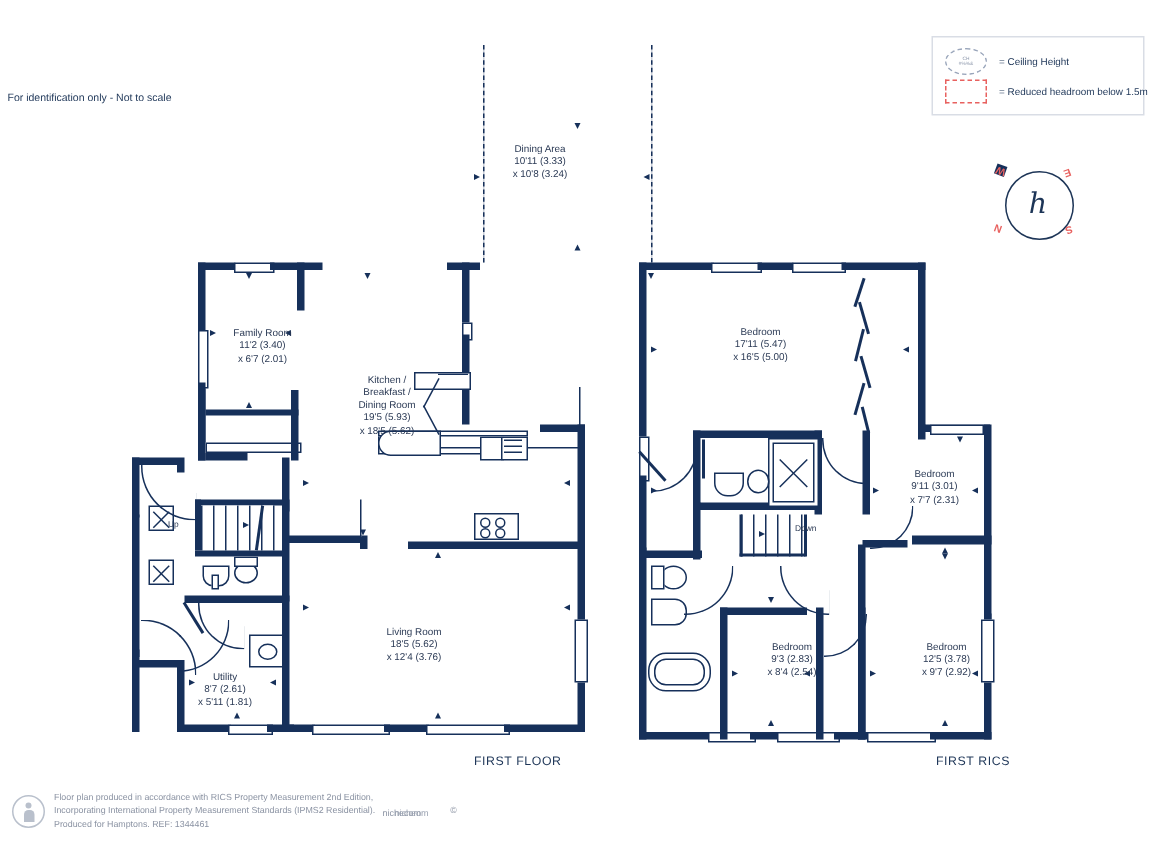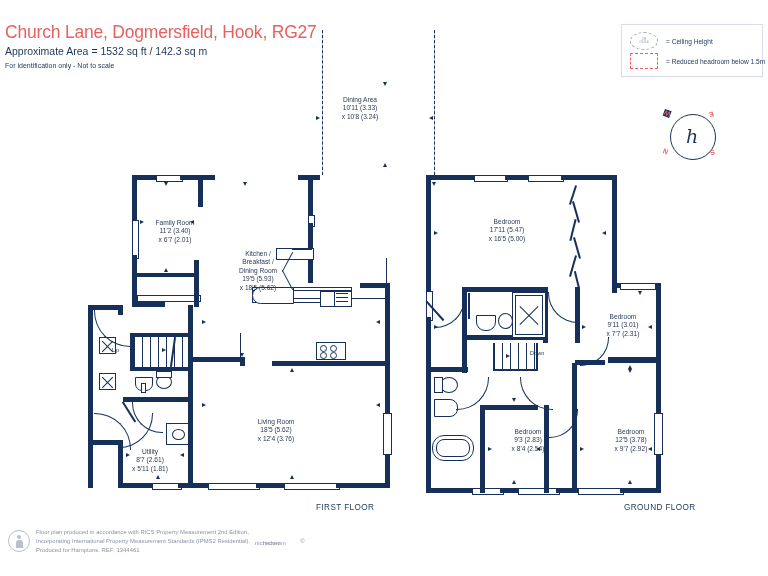--- a/index.html
+++ b/index.html
@@ -121,22 +121,20 @@
   .foot-lines .row{white-space:nowrap;}
   .cpy{margin-left:50px;}
   .wm{position:absolute;left:247px;top:12px;font-size:6px;color:#8b93a3;}
   .wm2{position:absolute;left:255px;top:12px;font-size:6px;color:#9aa2b1;}
 </style>
 </head>
 <body>
 
 <div class="page">
 
-  <div class="title">Church Lane, Dogmersfield, Hook, RG27</div>
-  <div class="subtitle">Approximate Area = 1532 sq ft / 142.3 sq m</div>
   <div class="disclaimer">For identification only - Not to scale</div>
 
   <div class="legend">
     <div class="legend-row r1">
       <div class="ceil-icon">CH<br>#%%&amp;</div>
       <div class="legend-text">= Ceiling Height</div>
     </div>
     <div class="legend-row r2">
       <div class="red-icon"></div>
       <div class="legend-text">= Reduced headroom below 1.5m</div>
@@ -433,21 +431,21 @@
   <div class="label" style="left:493px;top:428px;width:70px;">
     <span>Bedroom</span><br>
     <span>9'3 (2.83)</span><br>
     <span>x 8'4 (2.54)</span>
   </div>
   <div class="label" style="left:596px;top:428px;width:70px;">
     <span>Bedroom</span><br>
     <span>12'5 (3.78)</span><br>
     <span>x 9'7 (2.92)</span>
   </div>
-  <div class="floorname" style="left:624px;top:503px;">GROUND FLOOR</div>
+  <div class="floorname" style="left:624px;top:503px;">FIRST RICS</div>
 
   <div class="footer">
     <div class="foot-icon">
       <div class="head"></div>
         <div class="body"></div>
     </div>
     <div class="foot-lines">
       <div class="row">Floor plan produced in accordance with RICS Property Measurement 2nd Edition,</div>
       <div class="row">
         <span>Incorporating International Property Measurement Standards (IPMS2 Residential).</span><span class="cpy">©</span>

